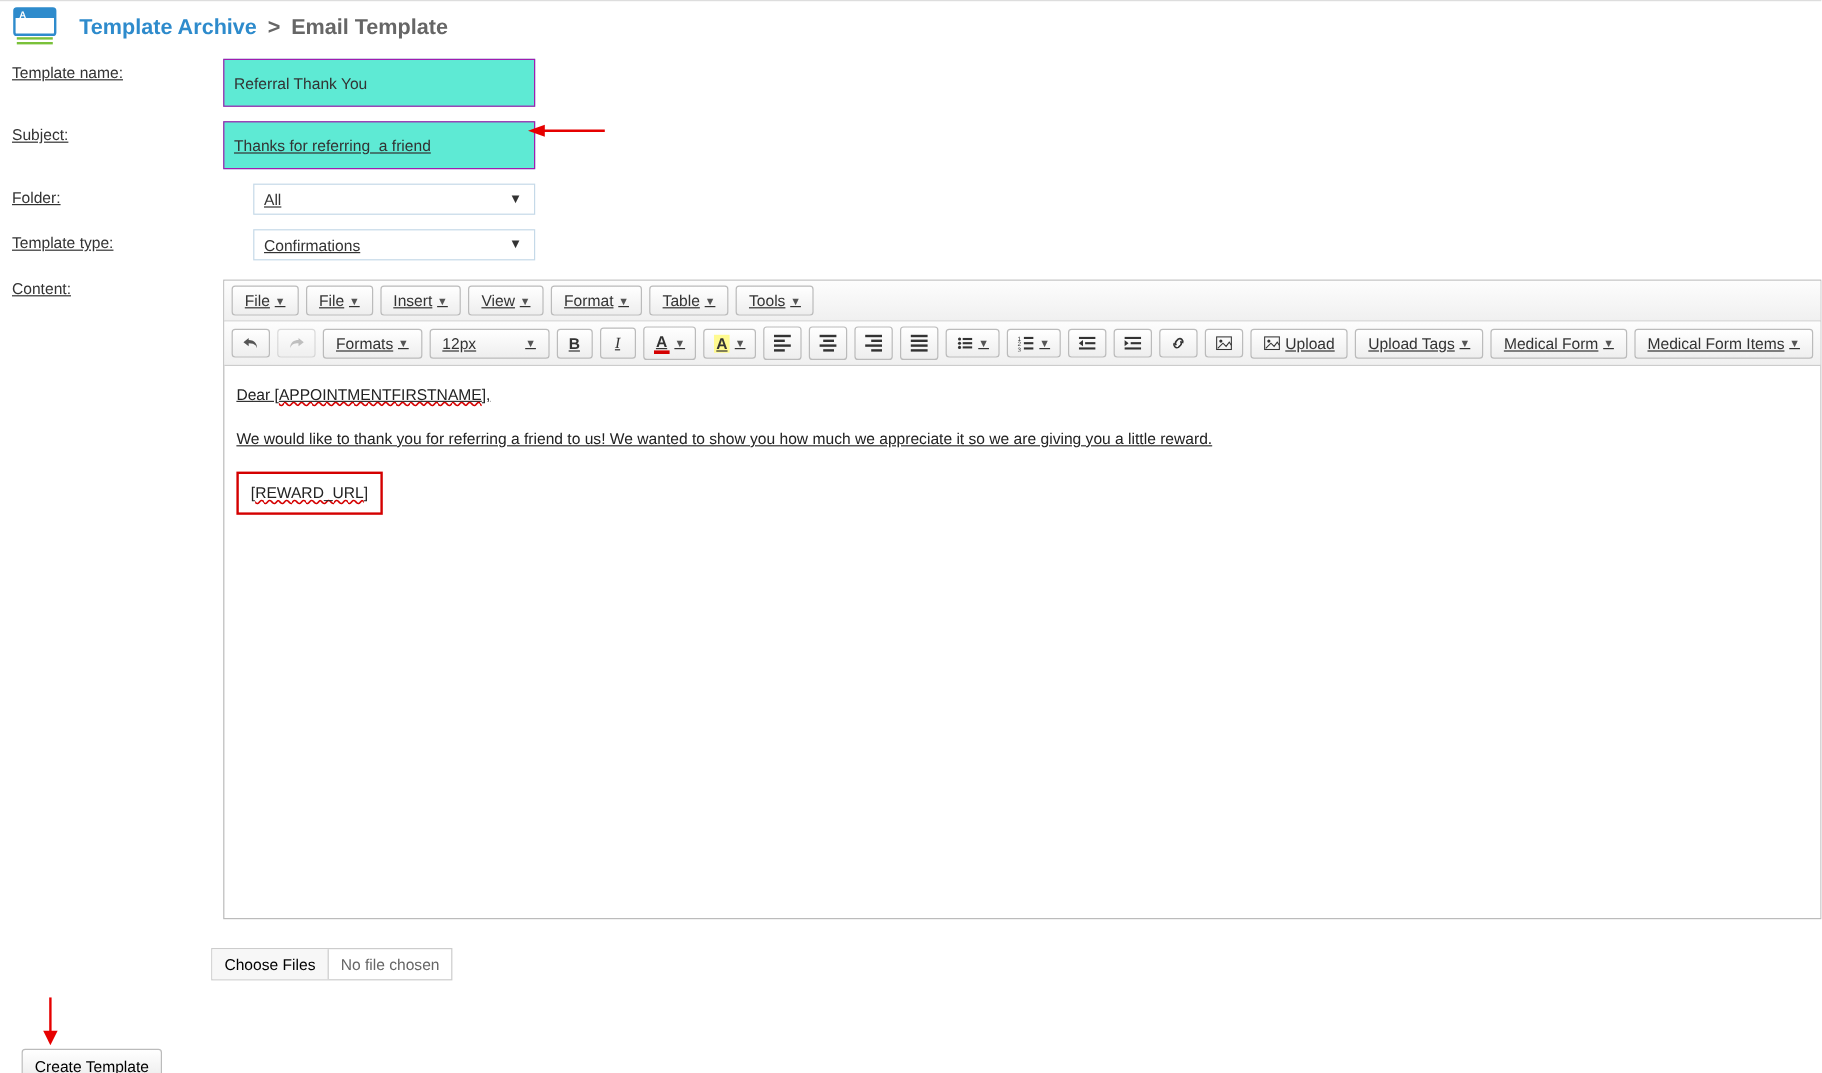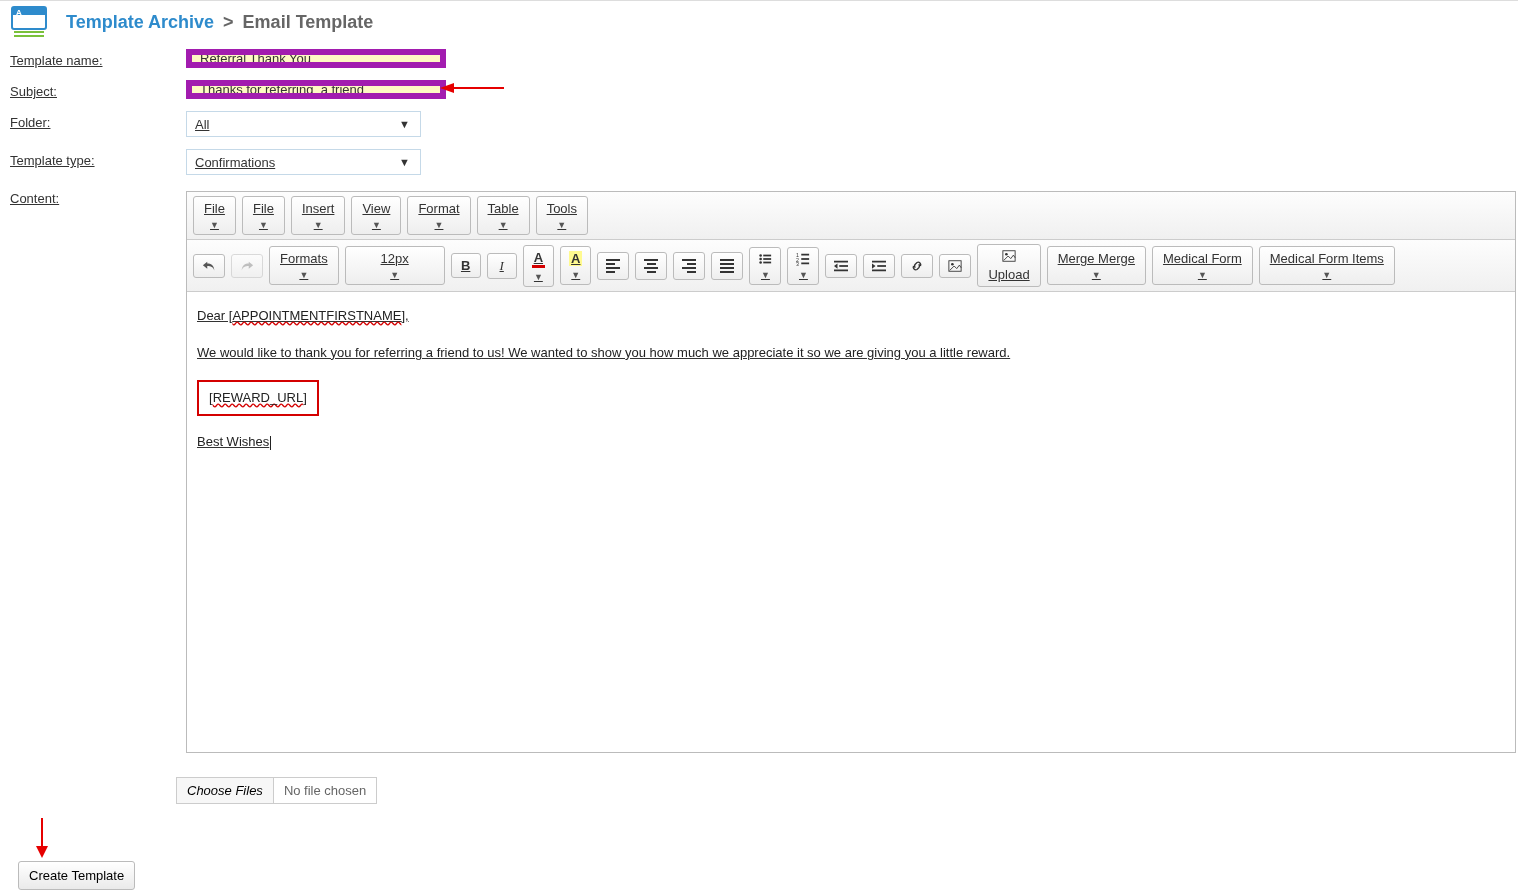--- a/index.html
+++ b/index.html
@@ -10,57 +10,57 @@
   .header-icon { width: 38px; height: 34px; margin-right: 18px; }
   .breadcrumb { font-size: 18px; font-weight: bold; }
   .breadcrumb a { color: #2E8BCC; text-decoration: none; }
   .breadcrumb .sep { color: #666; margin: 0 4px; }
   .breadcrumb .current { color: #666; }
   .form-area { display: grid; grid-template-columns: 170px 1fr; column-gap: 6px; padding-left: 10px; text-decoration: underline; }
   .form-row { display: contents; }
   .label { font-size: 13px; color: #333; padding-top: 6px; }
   .field { padding: 2px 0 10px 0; }
   input[type="text"].txt {
-    width: 260px; height: 19px; border: 6px solid #a21caf; padding: 2px 8px;
-    font-size: 13px; color: #333; background: #fef9c3;
+    width: 260px; height: 40px; border: 1px solid #a21caf; padding: 2px 8px;
+    font-size: 13px; color: #333; background: #5eead4;
   }
   .select {
     width: 235px; height: 26px; border: 1px solid #c5d9e8; padding: 2px 8px;
     font-size: 13px; color: #333; background: #fff; display: flex; align-items: center;
     position: relative;
+    margin-left: 25px;
   }
   .select .caret { position: absolute; right: 10px; top: 6px; font-size: 11px; }
   .editor {
     margin-top: 4px; border: 1px solid #bbb; background:#fff;
   }
   .menubar, .toolbar {
     display: flex; align-items: center; padding: 4px 6px; gap: 6px;
     background: linear-gradient(#fdfdfd,#f0f0f0);
     border-bottom: 1px solid #ccc;
   }
   .menubar .btn, .toolbar .tbtn {
     border: 1px solid #bbb; background: linear-gradient(#ffffff,#eeeeee);
     padding: 4px 10px; font-size: 13px; color: #333; border-radius: 3px;
     display: inline-flex; align-items: center; gap: 4px; cursor: pointer;
     white-space: nowrap;
-    flex-direction: column;
   }
   .caret-sm { font-size: 9px; color:#555; }
   .toolbar { flex-wrap: nowrap; }
   .toolbar .tbtn { padding: 4px 8px; min-width: 30px; justify-content: center; }
   .toolbar .tbtn svg { width: 14px; height: 14px; }
   .toolbar .wide { padding: 4px 10px; }
   .editor-content { min-height: 460px; padding: 14px 10px 10px 10px; font-family: Verdana, sans-serif; font-size: 13px; color: #222; line-height: 1.6; }
   .editor-content p { margin-bottom: 16px; }
   .squiggle { text-decoration: underline wavy #d40000; text-decoration-skip-ink: none; }
   .red-box { display:inline-block; border: 2px solid #d40000; padding: 6px 10px; }
   .status { background: linear-gradient(#fafafa,#eeeeee); border-top: 1px solid #ccc; padding: 6px 10px; font-size: 13px; color: #444; }
   .below { padding: 14px 0 14px 176px; }
   .file-choose { display: inline-flex; align-items: center; border: 1px solid #ccc; }
-  .file-choose button { border: none; border-right: 1px solid #ccc; background:#f7f7f7; padding: 5px 10px; font-size: 13px; cursor:pointer;font-style:italic; }
+  .file-choose button { border: none; border-right: 1px solid #ccc; background:#f7f7f7; padding: 5px 10px; font-size: 13px; cursor:pointer; }
   .file-choose span { padding: 5px 10px; color:#666; }
   .bottom-action { padding: 0 0 20px 18px; }
   .create-btn { border: 1px solid #bbb; background: linear-gradient(#ffffff,#eaeaea); padding: 6px 10px; font-size: 13px; border-radius: 3px; cursor:pointer; }
   .align-icon { display:inline-block; width:14px; }
   .align-icon span { display:block; height:2px; background:#333; margin:2px 0; }
   .txt-color { border-bottom: 3px solid #d40000; padding: 0 2px; font-weight:bold; }
   .bg-color { background:#fffa90; padding: 0 2px; font-weight:bold; }
   .red-arrow-svg { width: 66px; height: 16px; vertical-align: middle; margin-left: -6px; }
   .cursor-line::after { content:''; display:inline-block; width:1px; height:14px; background:#222; vertical-align:middle; margin-left:1px; }
 </style>
@@ -272,41 +272,40 @@
             </div>
             <div class="tbtn wide">
               <svg viewBox="0 0 16 16" style="width:14px;height:14px">
                   <rect x="1" y="2" width="14" height="12" fill="none" stroke="#333"></rect>
                   <circle cx="5" cy="6" r="1.5" fill="#333"></circle>
                   <polyline points="2,13 7,8 10,11 13,7 15,10" fill="none" stroke="#333"></polyline>
                 </svg>
               <span>Upload</span>
             </div>
             <div class="tbtn wide">
-                <span>Merge Merge</span> 
+                <span>Upload Tags</span> 
                 <span class="caret-sm">▼</span>
               </div>
             <div class="tbtn wide">
                 <span>Medical Form</span> 
                 <span class="caret-sm">▼</span>
               </div>
             <div class="tbtn wide">
                 <span>Medical Form Items</span> 
                 <span class="caret-sm">▼</span>
               </div>
           </div>
           <div class="editor-content">
             <p>
               <span>Dear [</span><span class="squiggle">APPOINTMENTFIRSTNAME</span><span>],</span>
             </p>
             <p>We would like to thank you for referring a friend to us! We wanted to show you how much we appreciate it so we are giving you a little reward.</p>
             <p>
               <span class="red-box"><span>[</span><span class="squiggle">REWARD_URL</span><span>]</span></span>
             </p>
-            <p class="cursor-line">Best Wishes</p>
           </div>
         </div>
       </div>
     </div>
   </div>
 
   <div class="below">
     <div class="file-choose">
       <button>Choose Files</button>
       <span>No file chosen</span>

